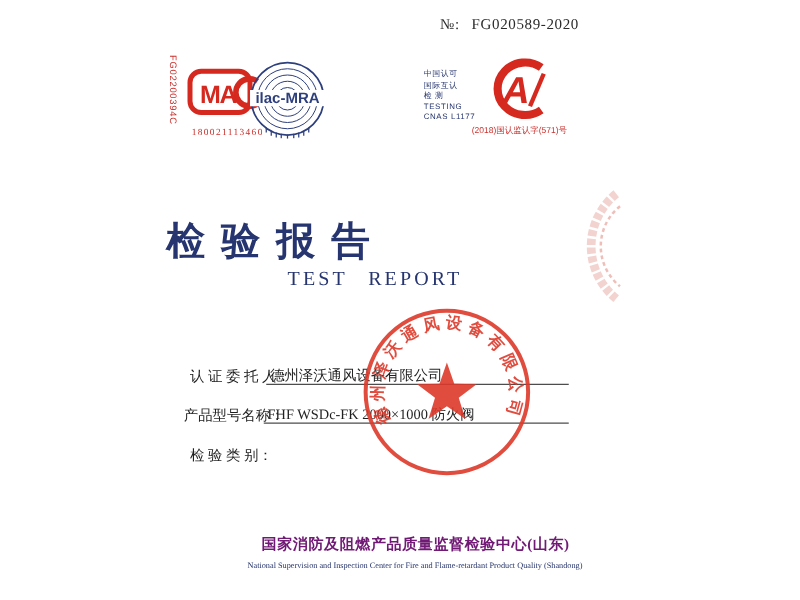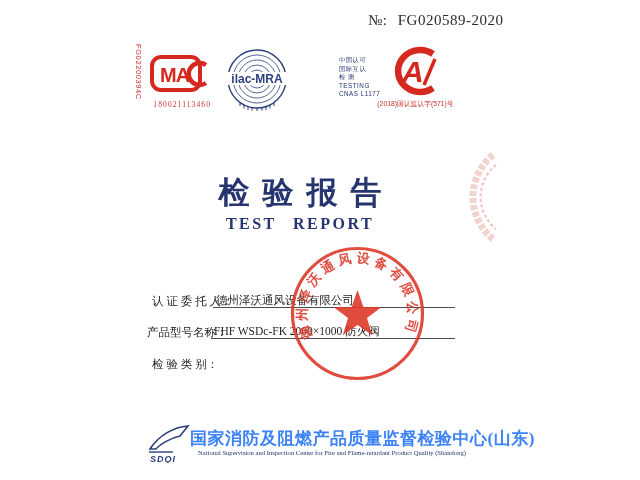--- a/index.html
+++ b/index.html
@@ -3,64 +3,64 @@
 <meta charset="utf-8">
 <style>
   html,body{margin:0;padding:0;background:#ffffff;}
   #page{
     position:relative;width:640px;height:480px;background:#ffffff;overflow:hidden;
     font-family:"Liberation Serif", serif;color:#1f1f1f;
   }
   .abs{position:absolute;}
 
   
-  .no-line{left:368px;top:12px;font-size:15px;letter-spacing:.5px;color:#2b2b2b;}
+  .no-line{left:352px;top:12px;font-size:12px;letter-spacing:.5px;color:#2b2b2b;}
 
   
   .side-code{
     left:143px;top:44px;transform:rotate(90deg);transform-origin:0 0;
     font-family:"Liberation Sans",sans-serif;font-size:7.5px;letter-spacing:.6px;color:#c9302c;white-space:nowrap;
   }
 
   
   .cma-wrap{left:147px;top:54px;width:64px;text-align:right;}
   .cma-number{margin-top:2px;font-family:Liberation Serif, serif;font-size:7.5px;letter-spacing:1.1px;color:#c9302c;white-space:nowrap;}
-  .ilac-wrap{left:226px;top:47px;}
+  .ilac-wrap{left:199px;top:47px;}
   .cnas-wrap{left:279px;top:50px;}
   .accred{left:339px;top:56px;width:48px;color:#26356f;font-family:"Liberation Sans",sans-serif;
           font-size:6.3px;line-height:8.6px;letter-spacing:.5px;}
   .cal-wrap{left:382px;top:45px;width:70px;text-align:center;}
   .cal-caption{position:absolute;left:368px;top:99px;width:95px;text-align:center;
           font-family:"Liberation Sans",sans-serif;font-size:6.8px;color:#c9302c;white-space:nowrap;}
 
   
-  .title-cn{left:120px;top:172px;width:360px;text-align:center;color:#26356f;
+  .title-cn{left:120px;top:172px;width:360px;color:#26356f;
             font-weight:bold;font-size:31px;letter-spacing:13px;padding-left:13px;box-sizing:border-box;}
   .title-en{left:120px;top:215px;width:360px;text-align:center;color:#26356f;
-            font-weight:bold;font-size:16px;letter-spacing:2.5px;word-spacing:10px;}
+            font-weight:normal;font-size:16px;letter-spacing:2.5px;word-spacing:10px;}
 
   
   .field-label{font-size:11.5px;color:#1f1f1f;white-space:nowrap;}
   .field-value{font-size:11.5px;color:#1f1f1f;white-space:nowrap;padding-left:3px;box-sizing:border-box;}
   .u-line{border-bottom:1.2px solid #4d4d4d;}
   .f1-label{left:152px;top:294px;}
   .f1-value{left:213px;top:293px;width:242px;height:15px;}
   .f2-label{left:147px;top:325px;}
   .f2-value{left:211px;top:324px;width:244px;height:15px;}
   .f3-label{left:152px;top:357px;}
   .f3-value{left:198px;top:356px;width:254px;height:15px;}
 
   
   .stamp{left:285px;top:241px;opacity:.9;}
   .partial-stamp{left:449px;top:150px;opacity:.75;}
 
   
   .sdqi-wrap{left:147px;top:423px;}
-  .footer-cn{left:190px;top:427px;width:285px;text-align:center;color:#3b82f6;
-             font-weight:bold;font-size:17px;letter-spacing:.5px;white-space:nowrap;}
+  .footer-cn{left:190px;top:427px;width:285px;text-align:center;color:#701a75;
+             font-weight:bold;font-size:12px;letter-spacing:.5px;white-space:nowrap;}
   .footer-en{left:162px;top:449px;width:340px;text-align:center;color:#25346a;
              font-size:6.6px;white-space:nowrap;}
 </style>
 </head>
 <body>
 
 <div id="page">
 
   <div class="abs no-line">
     <span>№:</span>
@@ -144,23 +144,16 @@
       <path d="M72.5,49 L78.4,65.9 L96.3,66.3 L82,77.1 L87.2,94.2 L72.5,84 L57.8,94.2 L63,77.1 L48.7,66.3 L66.6,65.9 Z" fill="#dd3a2b"></path>
       <defs>
         <path id="stampArc" d="M 28.3,98 A 51,51 0 1 1 116.7,98" fill="none"></path>
       </defs>
       <text font-size="13" font-weight="bold" fill="#dd3a2b" letter-spacing="4.2" font-family="Liberation Sans, sans-serif">
         <textPath href="#stampArc" startOffset="2">德州泽沃通风设备有限公司</textPath>
       </text>
     </svg>
   </div>
 
-  <div class="abs sdqi-wrap">
-    <svg width="44" height="40" viewBox="0 0 44 40">
-      <path d="M 3,26 C 12,12 27,4 41,3 L 33,13 C 24,15 13,21 9,26 Z" fill="none" stroke="#2d3f7c" stroke-width="1.6"></path>
-      <line x1="2" y1="29" x2="26" y2="29" stroke="#2d3f7c" stroke-width="1.4"></line>
-      <text x="3" y="39" font-family="Liberation Sans, sans-serif" font-size="9" font-weight="bold" font-style="italic" fill="#2d3f7c" letter-spacing="1">SDQI</text>
-    </svg>
-  </div>
   <div class="abs footer-cn">国家消防及阻燃产品质量监督检验中心(山东)</div>
   <div class="abs footer-en">National Supervision and Inspection Center for Fire and Flame-retardant Product Quality (Shandong)</div>
 
 </div>
 
 </body></html>

